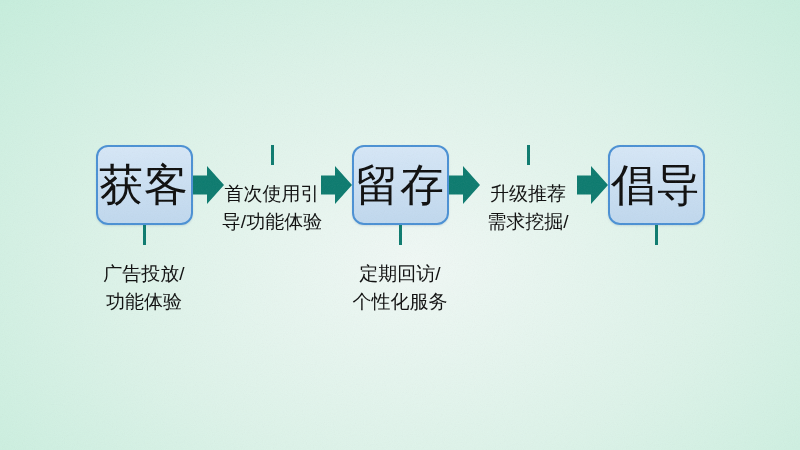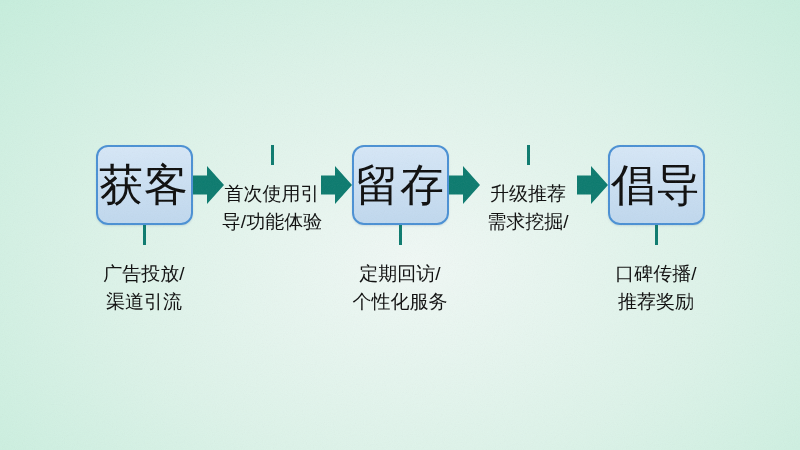--- a/index.html
+++ b/index.html
@@ -90,21 +90,21 @@
 
 <div class="flow">
 
   <div class="stage">
     <div class="stage-box">
       <span class="stage-title">获客</span>
     </div>
     <div class="connector"></div>
     <div class="desc">
       <div>广告投放/</div>
-      <div>渠道引流</div>
+      <div>功能体验</div>
     </div>
   </div>
 
   <div class="arrow-wrap">
     <svg width="31" height="40" viewBox="0 0 31 40">
         <path d="M0 10.5 H14 V1 L31 20 L14 39 V29.5 H0 Z"></path>
       </svg>
   </div>
 
   <div class="stage">
@@ -150,19 +150,15 @@
     <svg width="31" height="40" viewBox="0 0 31 40">
         <path d="M0 10.5 H14 V1 L31 20 L14 39 V29.5 H0 Z"></path>
       </svg>
   </div>
 
   <div class="stage">
     <div class="stage-box">
       <span class="stage-title">倡导</span>
     </div>
     <div class="connector"></div>
-    <div class="desc">
-      <div>口碑传播/</div>
-      <div>推荐奖励</div>
-    </div>
   </div>
 
 </div>
 
 </body></html>

